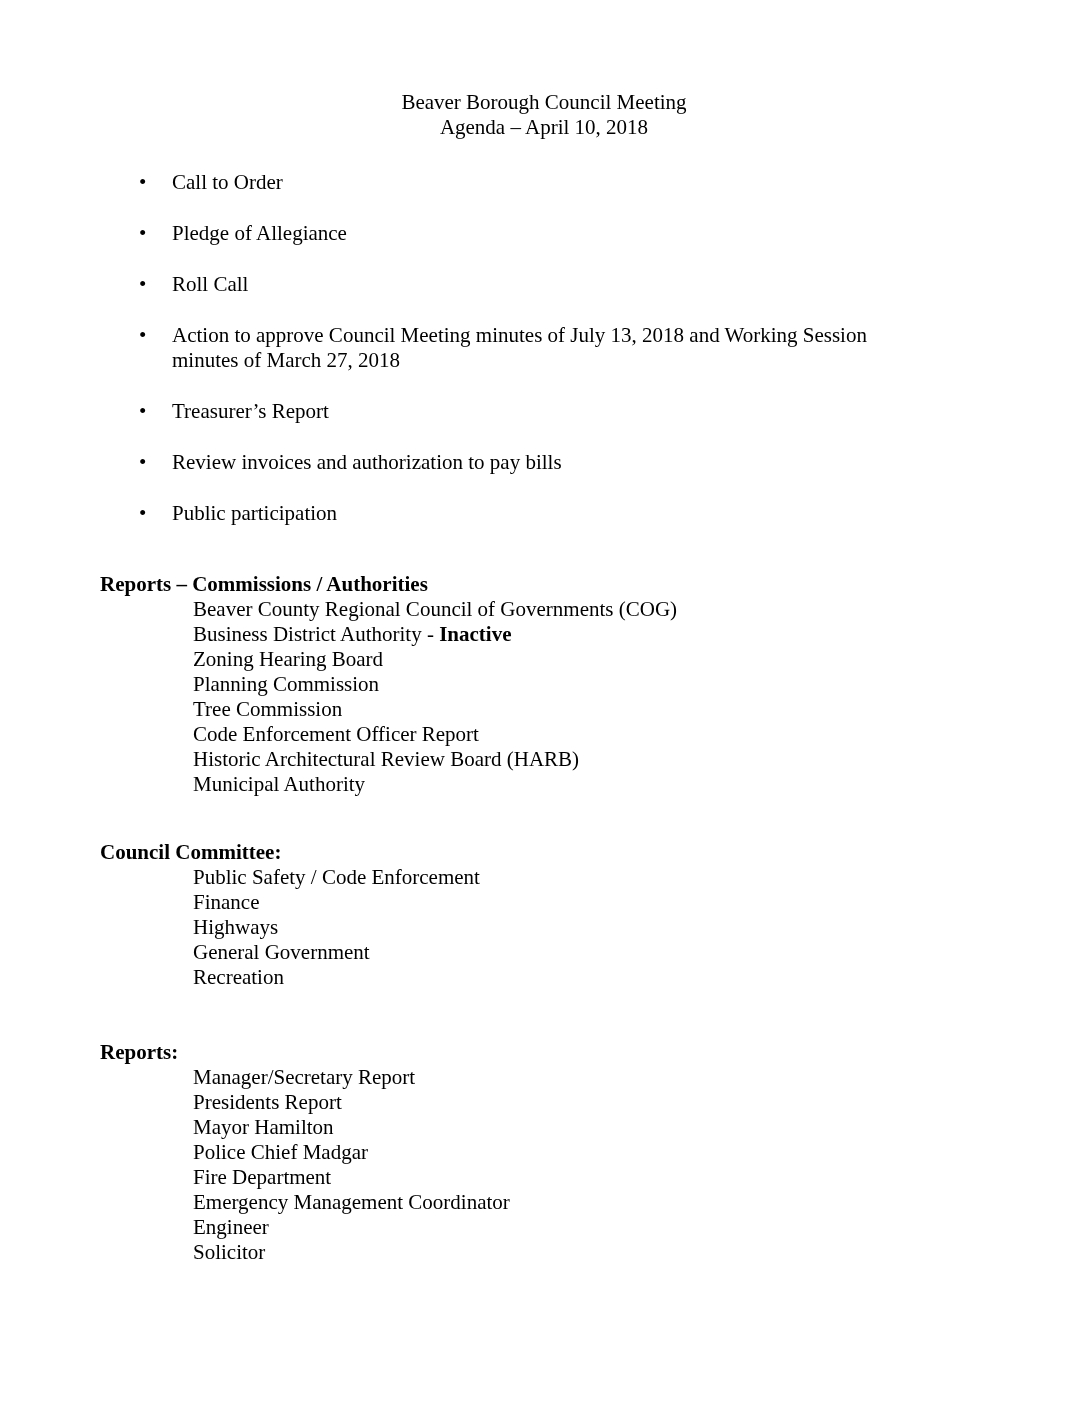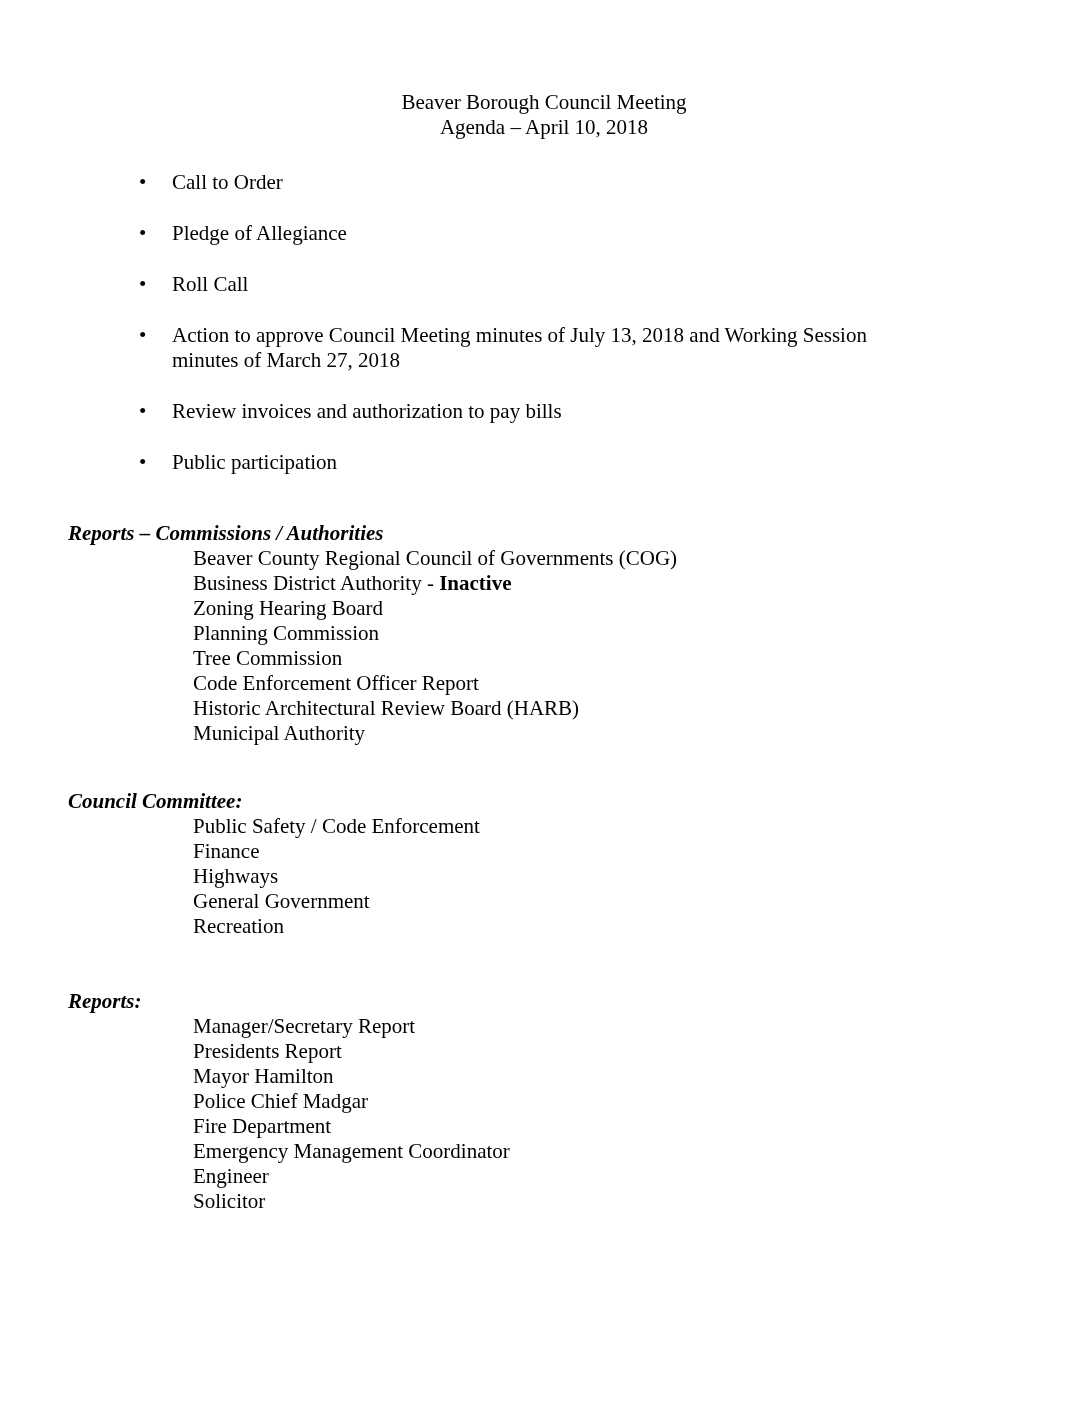--- a/index.html
+++ b/index.html
@@ -34,23 +34,22 @@
     margin: 0 0 26px 160px;
     max-width: 760px;
   }
   ul.bullets > li::before {
     content: "\2022";
     position: absolute;
     left: -33px;
     top: 0;
   }
   .section-heading {
-    margin-left: 68px;
+    margin-left: 100px;
     font-weight: bold;
-    font-style: italic;
   }
   .gap-lg   { margin-top: 46px; }
   .gap-md   { margin-top: 43px; }
   .gap-md2  { margin-top: 50px; }
   .sub-list {
     margin-left: 193px;
   }
   .sub-item { white-space: pre-wrap; }
   .sub-item b { font-weight: bold; }
 </style>
@@ -62,20 +61,21 @@
   <div class="title-block">
     <div>Beaver Borough Council Meeting</div>
     <div>Agenda – April 10, 2018</div>
   </div>
 
   <ul class="bullets">
     <li>Call to Order</li>
     <li>Pledge of Allegiance</li>
     <li>Roll Call</li>
     <li>Action to approve Council Meeting minutes of July 13, 2018 and Working Session minutes of March 27, 2018</li>
+    <li>Treasurer’s Report</li>
     <li>Review invoices and authorization to pay bills</li>
     <li>Public participation</li>
   </ul>
 
   <div class="section">
     <div class="section-heading gap-lg">Reports – Commissions / Authorities</div>
     <div class="sub-list">
       <div class="sub-item">Beaver County Regional Council of Governments (COG)</div>
       <div class="sub-item"><span>Business District Authority - </span><b>Inactive</b></div>
       <div class="sub-item">Zoning Hearing Board</div>

